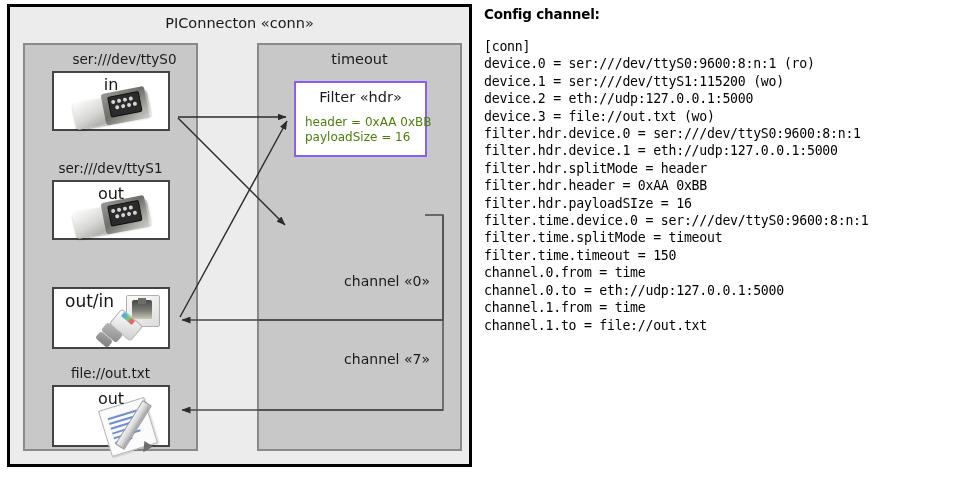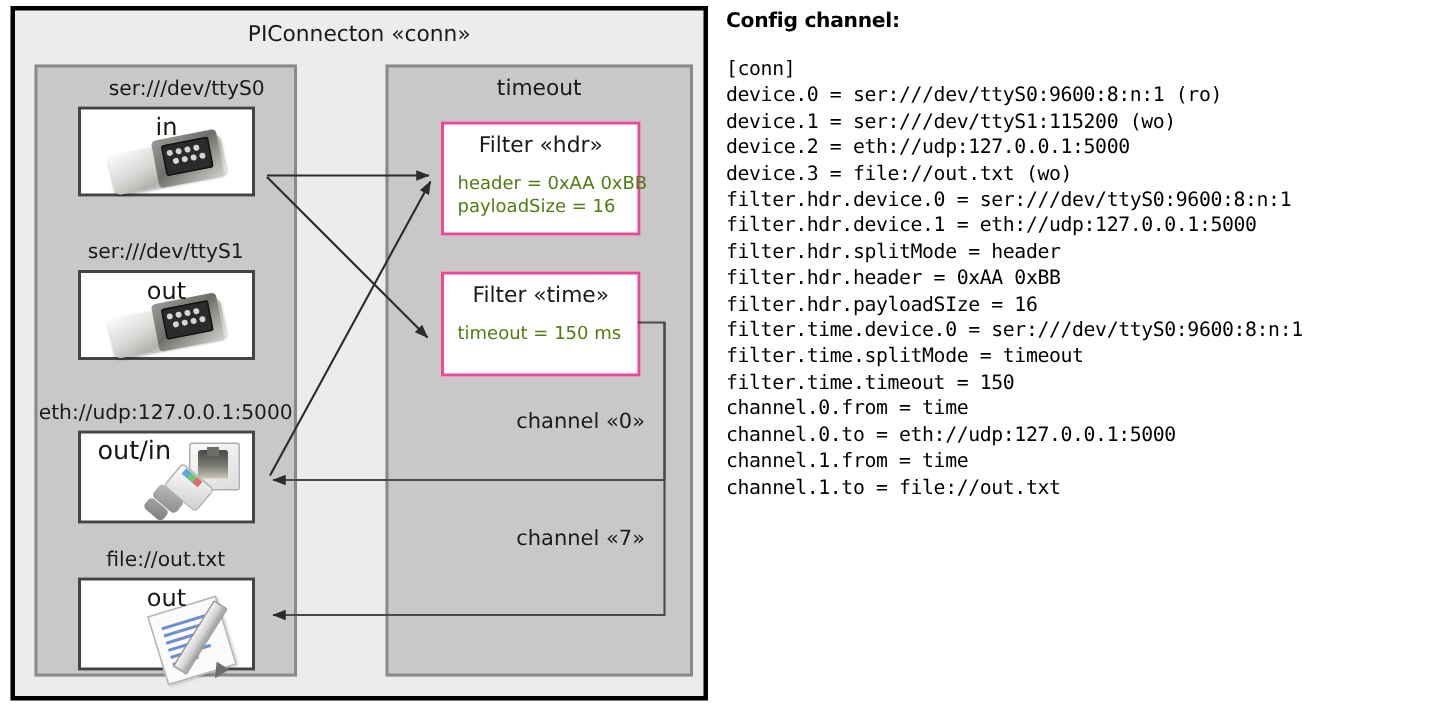--- a/index.html
+++ b/index.html
@@ -247,21 +247,21 @@
     border-left: 5px solid transparent;
     border-right: 5px solid transparent;
     border-top: 10px solid #6d6d6d;
     transform: rotate(32deg);
   }
 
   
   .filter-box {
     position: absolute;
     background: #ffffff;
-    border: 2px solid #ec4899;
+    border: 2px solid #8b5cf6;
     box-sizing: border-box;
   }
   .filter-title {
     position: absolute;
     left: 0; top: 6px;
     width: 100%;
     text-align: center;
     font-size: 14.5px;
     color: #1a1a1a;
   }
@@ -359,21 +359,20 @@
             <i style="left:12px;top:0px"></i>
               <i style="left:18px;top:0px"></i>
             <i style="left:3px;top:6px"></i>
               <i style="left:9px;top:6px"></i>
             <i style="left:15px;top:6px"></i>
               <i style="left:21px;top:6px"></i>
           </div>
         </div>
       </div>
 
-      <div class="dev-label" style="left:0;top:222px;width:100%;">eth://udp:127.0.0.1:5000</div>
       <div class="dev-box" style="left:27px;top:242px;width:118px;height:62px;">
         <div class="dev-dir left">out/in</div>
         <div class="icon-eth">
           <div class="jackplate"></div>
           <div class="jackhole"></div>
           <div class="jacktab"></div>
           <div class="cable2"></div>
           <div class="cable"></div>
           <div class="plugbody"></div>
           <div class="plugstripes"></div>
@@ -402,24 +401,20 @@
     <div class="panel panel-filters">
 
       <div class="panel-title">timeout</div>
 
       <div class="filter-box" style="left:35px;top:36px;width:133px;height:76px;">
         <div class="filter-title">Filter «hdr»</div>
         <div class="filter-props" style="white-space:pre;">header = 0xAA 0xBB
 payloadSize = 16</div>
       </div>
 
-      <div class="filter-box" style="left:35px;top:136px;width:133px;height:70px;">
-        <div class="filter-title">Filter «time»</div>
-        <div class="filter-props">timeout = 150 ms</div>
-      </div>
 
       <div class="channel-label" style="left:0;top:228px;width:171px;">channel «0»</div>
 
       <div class="channel-label" style="left:0;top:306px;width:171px;">channel «7»</div>
     </div>
 
     <svg id="wires" viewBox="0 0 480 484">
       <defs>
         <marker id="arrowhead" markerWidth="9" markerHeight="7" refX="8.5" refY="3.5" orient="auto" markerUnits="userSpaceOnUse">
           <path d="M0,0 L9,3.5 L0,7 z" fill="#2b2b2b"></path>

